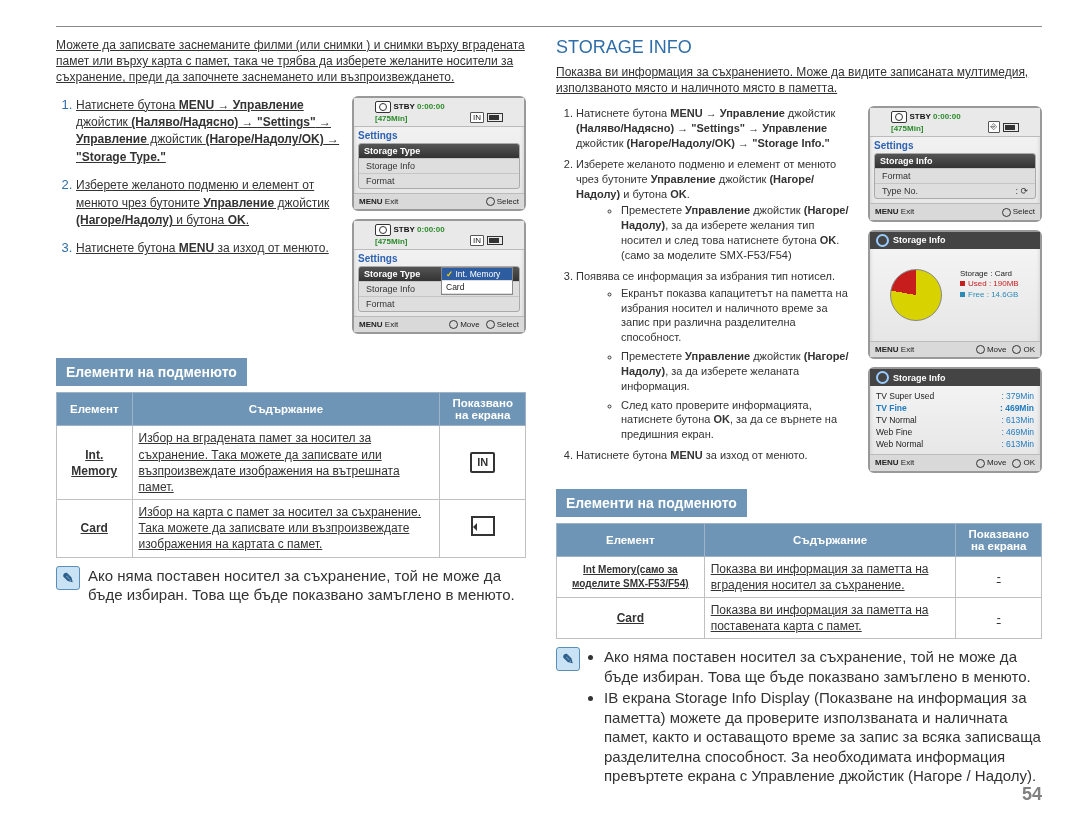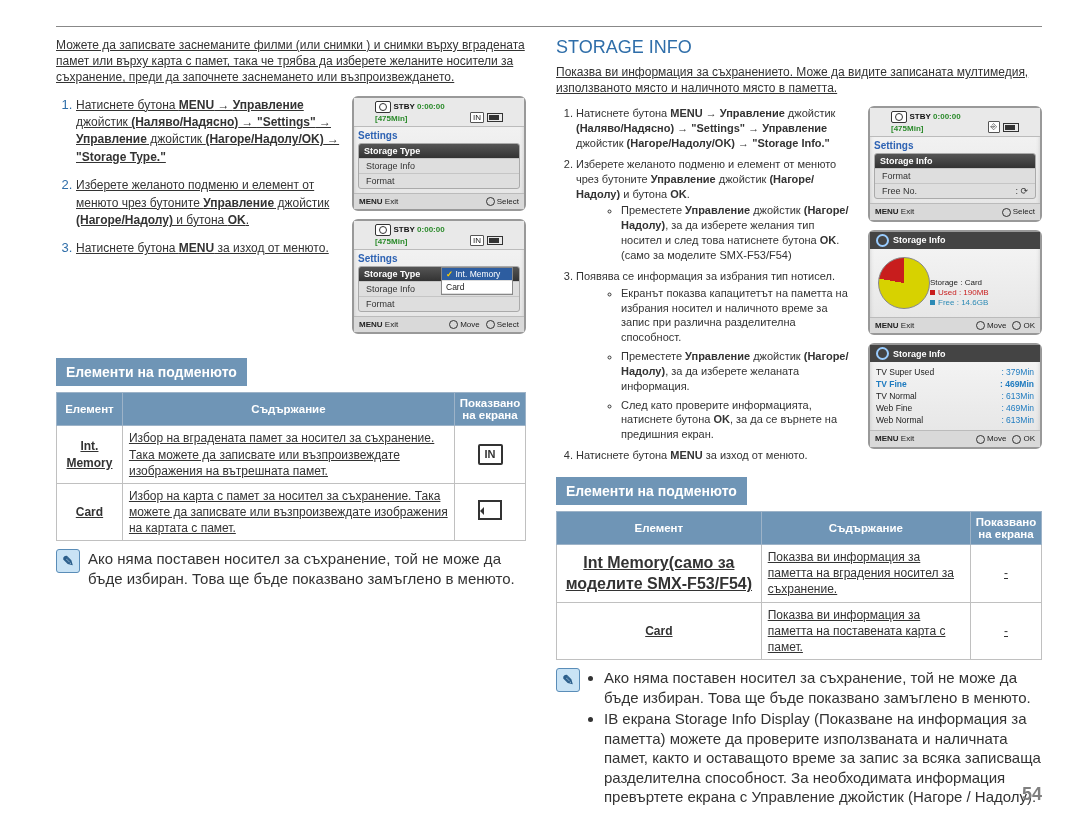--- a/index.html
+++ b/index.html
@@ -59,21 +59,21 @@
   }
   table.grid {
     border-collapse: collapse;
     width: 100%;
   }
   table.grid th {
     background: #6f95b6;
     color: #fff;
     font-size: 11.5px;
     font-weight: 700;
-    padding: 4px 0;
+    padding: 4px 12px;
     border: 1px solid #9db3c8;
     text-align: center;
   }
   table.grid td {
     border: 1px solid #c0c0c0;
     padding: 4px 6px;
     vertical-align: middle;
   }
   table.grid td.item {
     text-align: center;
@@ -184,21 +184,21 @@
     position: absolute; right: 6px; top: 0;
     width: 70px; background: #fff; border: 1px solid #888;
     font-size: 8.5px;
   }
   .popup-opt div { padding: 1px 4px; border-bottom: 1px solid #ddd; }
   .popup-opt div.sel { background: #2d5da0; color: #fff; }
   .popup-opt div.sel::before { content: '✓ '; color: #ffd000; font-weight: 700; }
   .side-stack { float: right; width: 178px; margin-left: 6px; }
 
   
-  .pie-wrap { display: flex; gap: 0; align-items: flex-end; padding: 8px; }
+  .pie-wrap { display: flex; gap: 18px; align-items: flex-start; padding: 20px; }
   .pie {
     width: 50px; height: 50px; border-radius: 50%;
     background: conic-gradient(#d7d200 0 280deg, #c81d1d 280deg 360deg);
     border: 1px solid #888;
   }
   .pie-legend { font-size: 8px; line-height: 1.3; }
   .pie-legend .stor { color: #222; }
   .pie-legend .used { color: #c81d1d; }
   .pie-legend .free { color: #2c8ab5; }
   .dot { display: inline-block; width: 5px; height: 5px; background: currentColor; margin-right: 3px; }
@@ -387,21 +387,21 @@
                   <span class="batt"></span>
                 </span>
             </div>
             <div class="scr-body">
               <div class="settings-label">Settings</div>
               <div class="menu-box">
                 <div class="menu-hdr">
                     <span>Storage Info</span>
                   </div>
                 <div class="menu-item">Format</div>
-                <div class="menu-item"><span>Free No.</span><span style="float:right">: ⟳</span></div>
+                <div class="menu-item"><span>Type No.</span><span style="float:right">: ⟳</span></div>
               </div>
             </div>
             <div class="foot">
               <span><span class="mn">MENU</span> <span>Exit</span></span>
               <span class="kb">
                   <span>Select</span>
                 </span>
             </div>
           </div>
 
@@ -469,21 +469,21 @@
       <table class="grid">
         <thead>
           <tr>
             <th>Елемент</th>
             <th>Съдържание</th>
             <th>Показвано на екрана</th>
           </tr>
         </thead>
         <tbody>
           <tr>
-            <td class="item" style="font-size:16px">Int Memory(само за моделите SMX-F53/F54)</td>
+            <td class="item" style="font-size:10px">Int Memory(само за моделите SMX-F53/F54)</td>
             <td>Показва ви информация за паметта на вградения носител за съхранение.</td>
             <td class="icon">-</td>
           </tr>
           <tr>
             <td class="item">Card</td>
             <td>Показва ви информация за паметта на поставената карта с памет.</td>
             <td class="icon">-</td>
           </tr>
         </tbody>
       </table>

